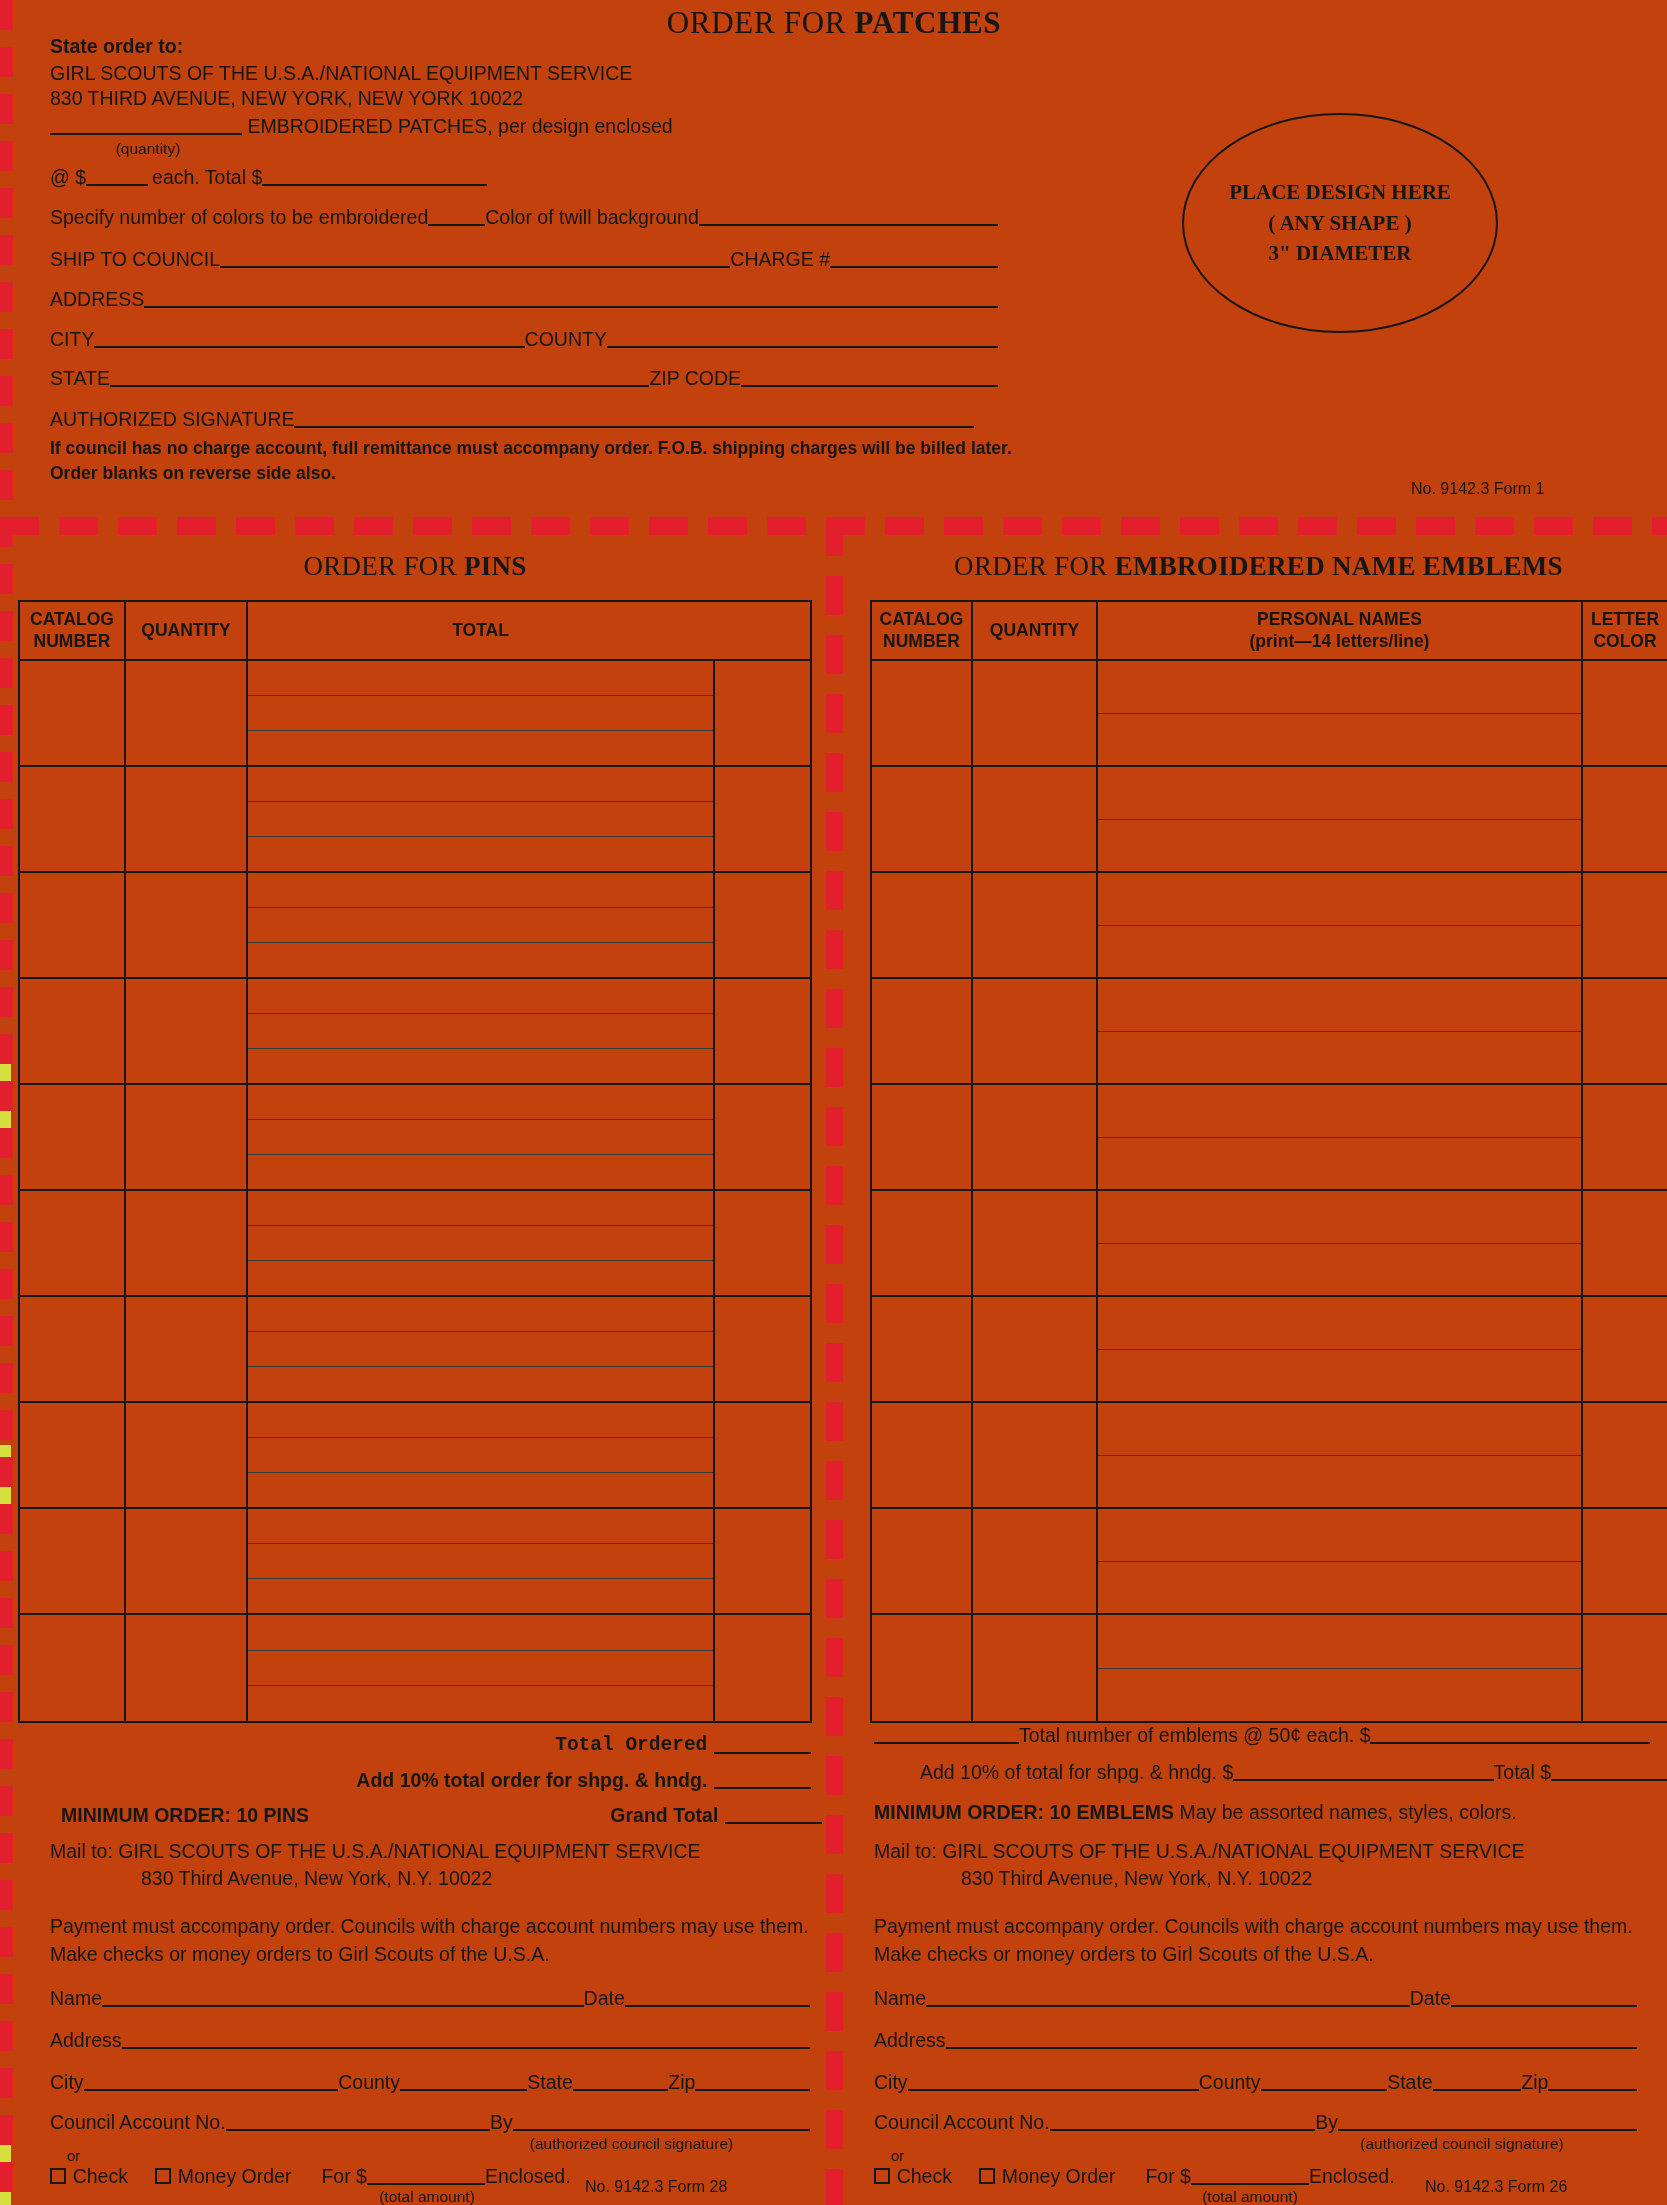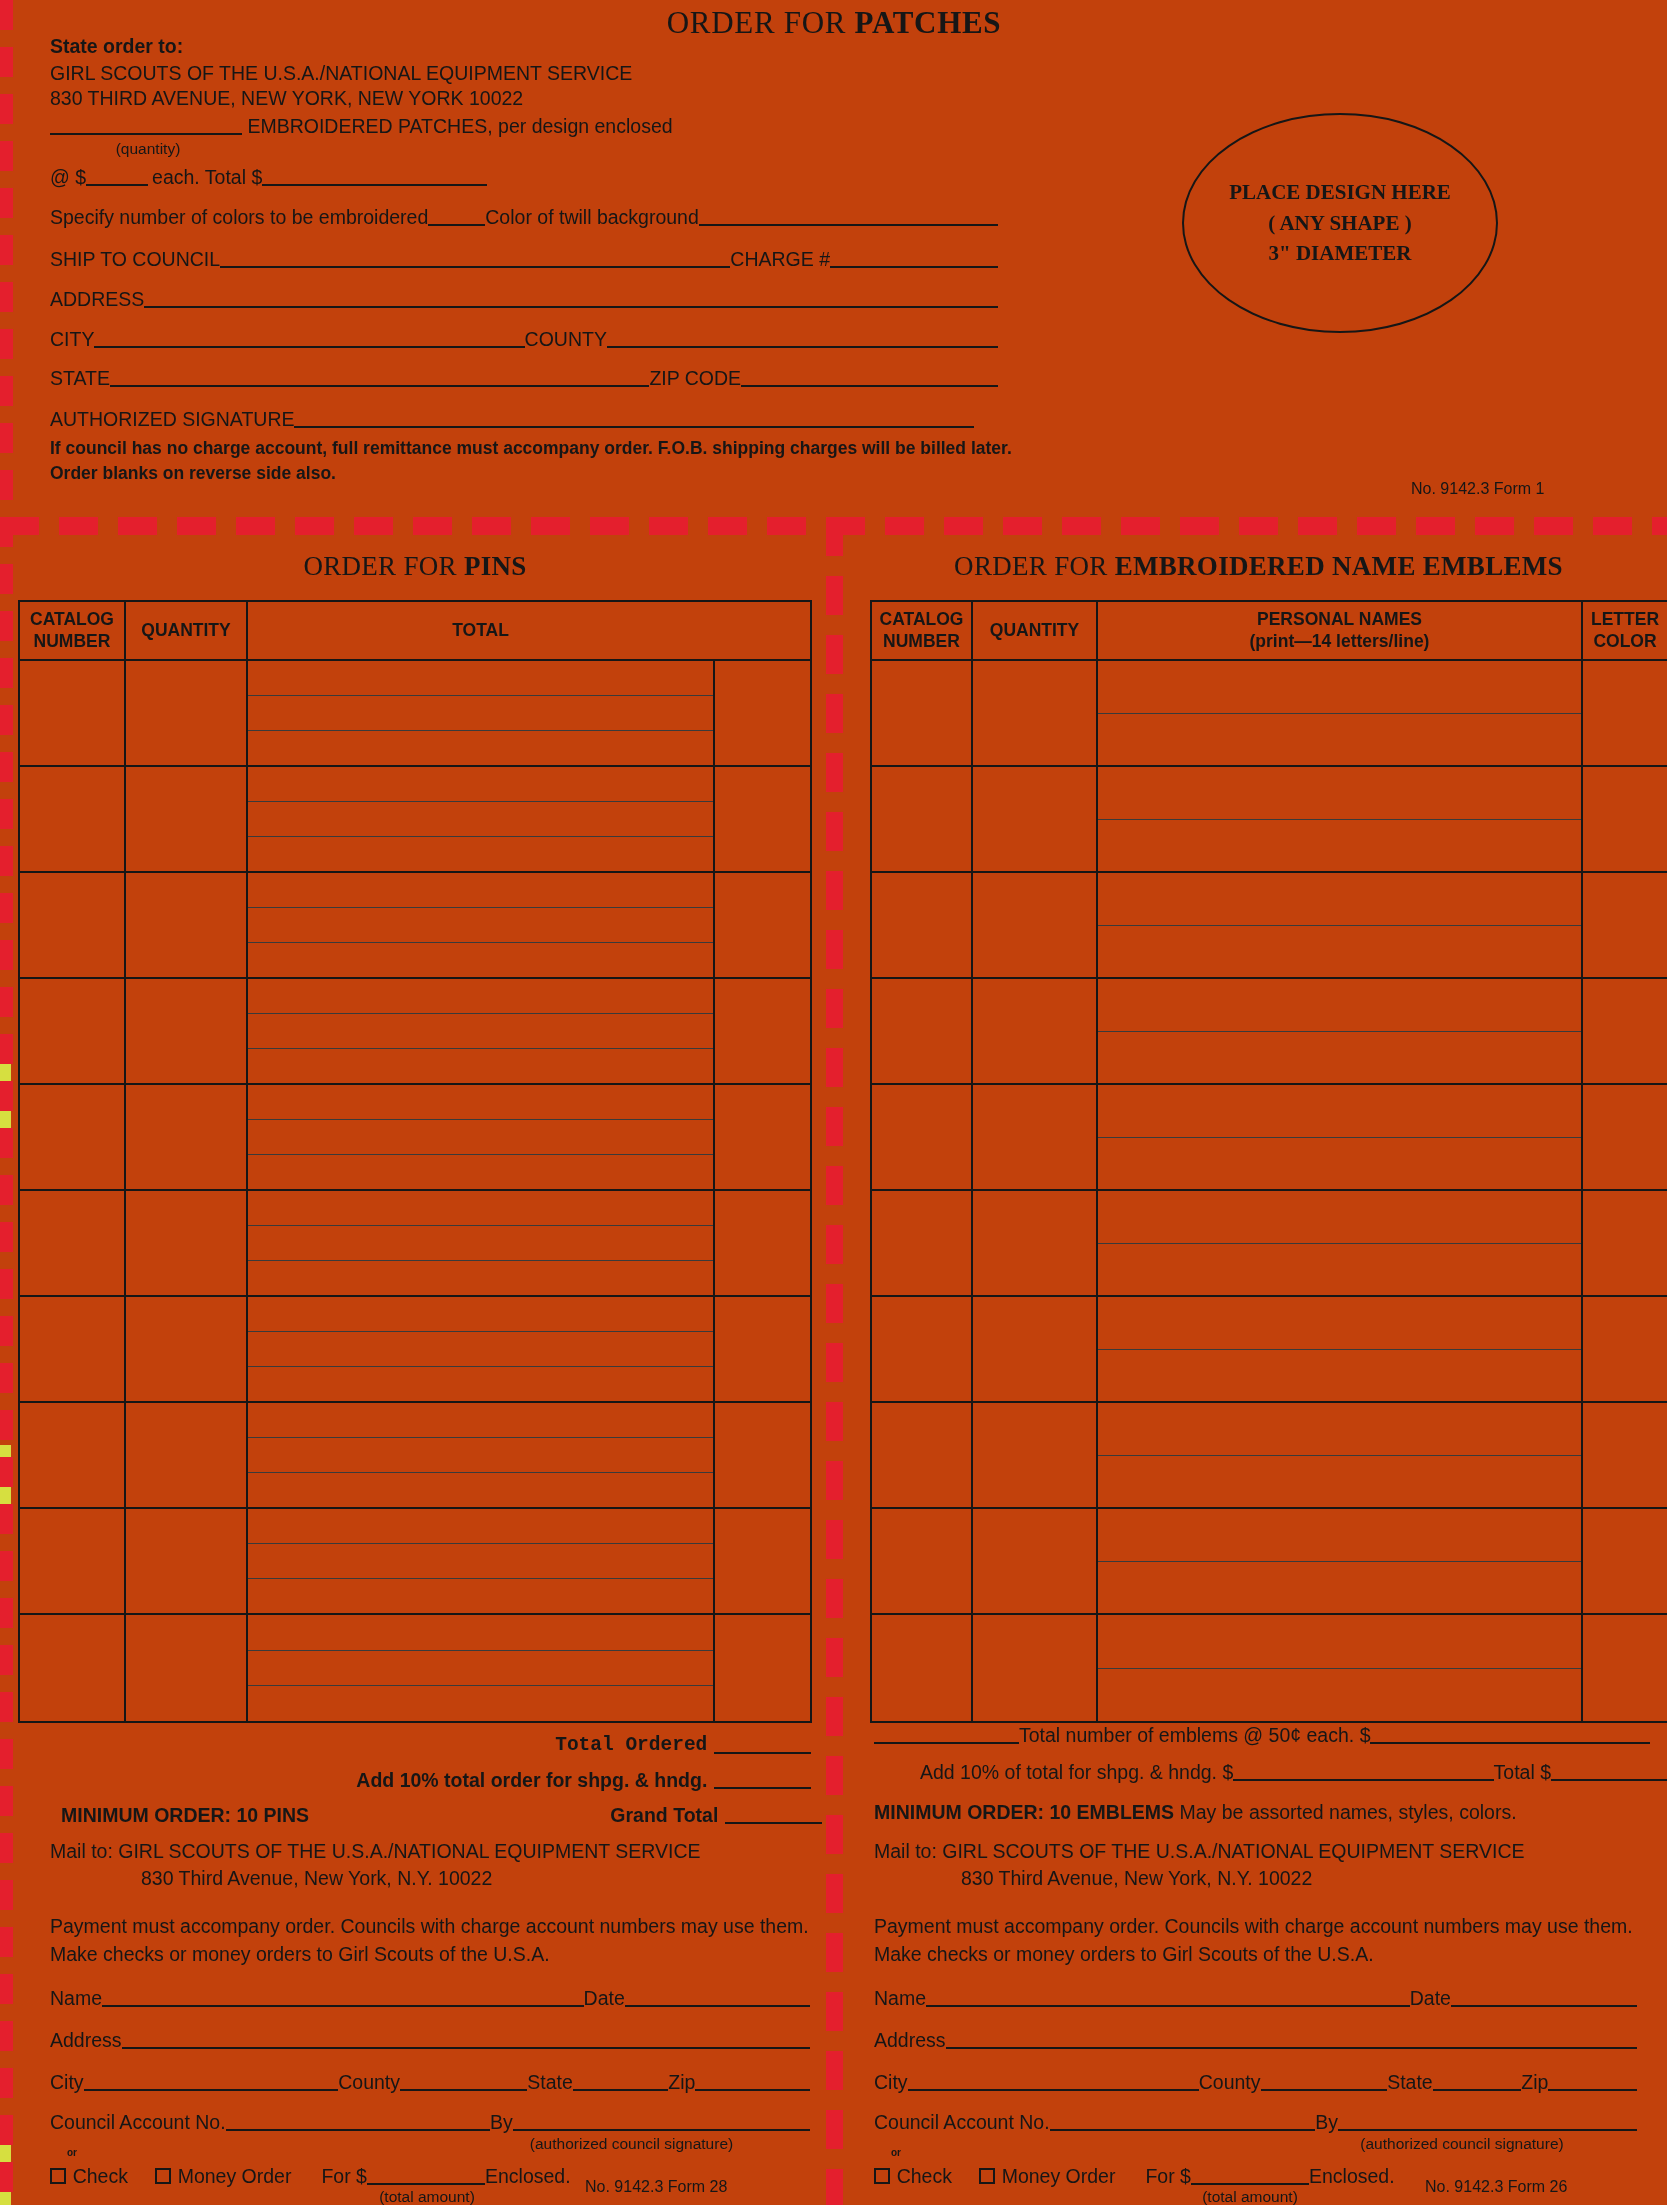--- a/index.html
+++ b/index.html
@@ -9,21 +9,21 @@
     background:#c2410c; color:#161616;
     font-family:"Liberation Sans", sans-serif;
     overflow:hidden;
   }
   .abs { position:absolute; }
   .frow { display:flex; align-items:flex-end; }
   .frow .lbl { white-space:nowrap; line-height:1.05; }
   .blank { border-bottom:2px solid #161616; flex:1; height:2.7px; margin-bottom:1.3px; }
   .blank.fx { flex:none; }
   .b { font-weight:bold; }
-  .small { font-size:10px;font-weight:bold; }
+  .small { font-size:15px; }
   .caption { font-size:15.5px; text-align:center; }
 
   
   .main-title { font-family:"Liberation Serif", serif; font-size:31px; text-align:center; letter-spacing:0.7px; }
   .form-title { font-family:"Liberation Serif", serif; font-size:27px; text-align:center; letter-spacing:0.3px; }
 
   
   .patches { font-size:19.5px; }
   .oval {
     border:2.7px solid #161616; border-radius:50%;

